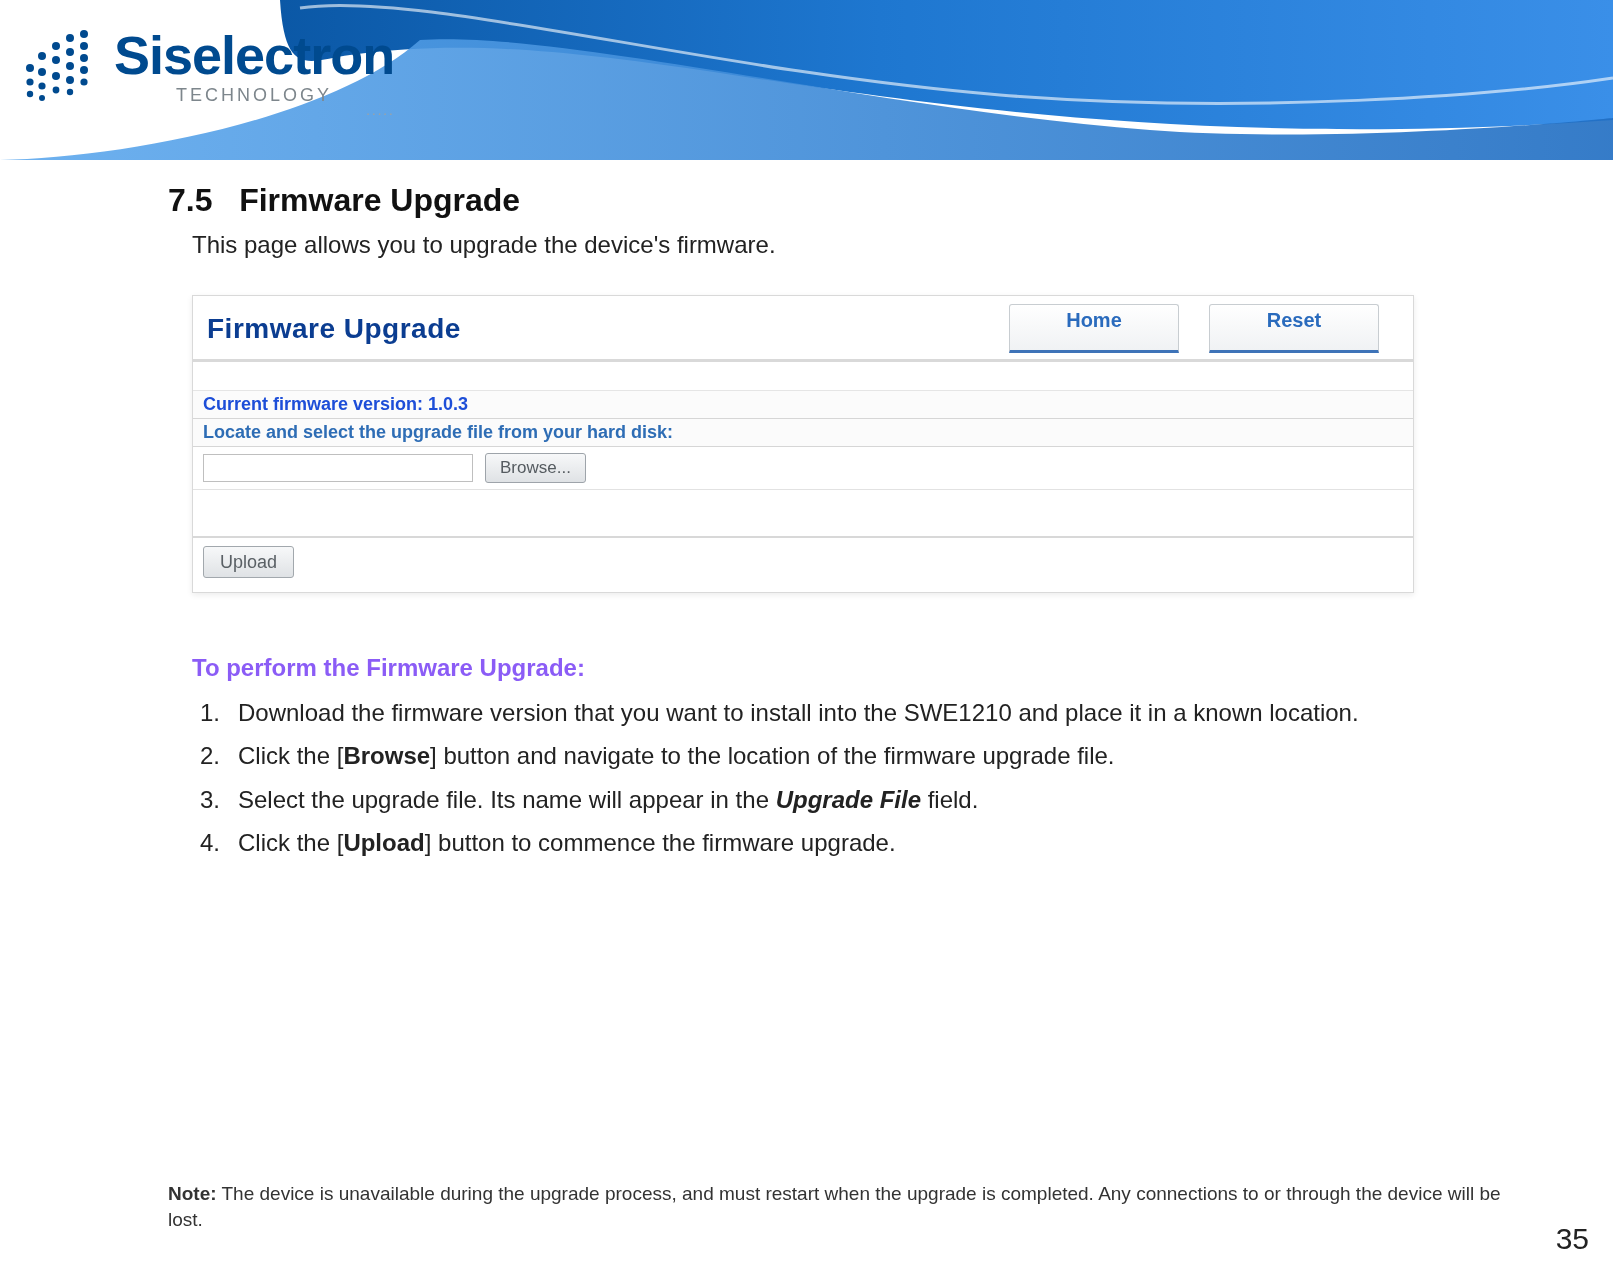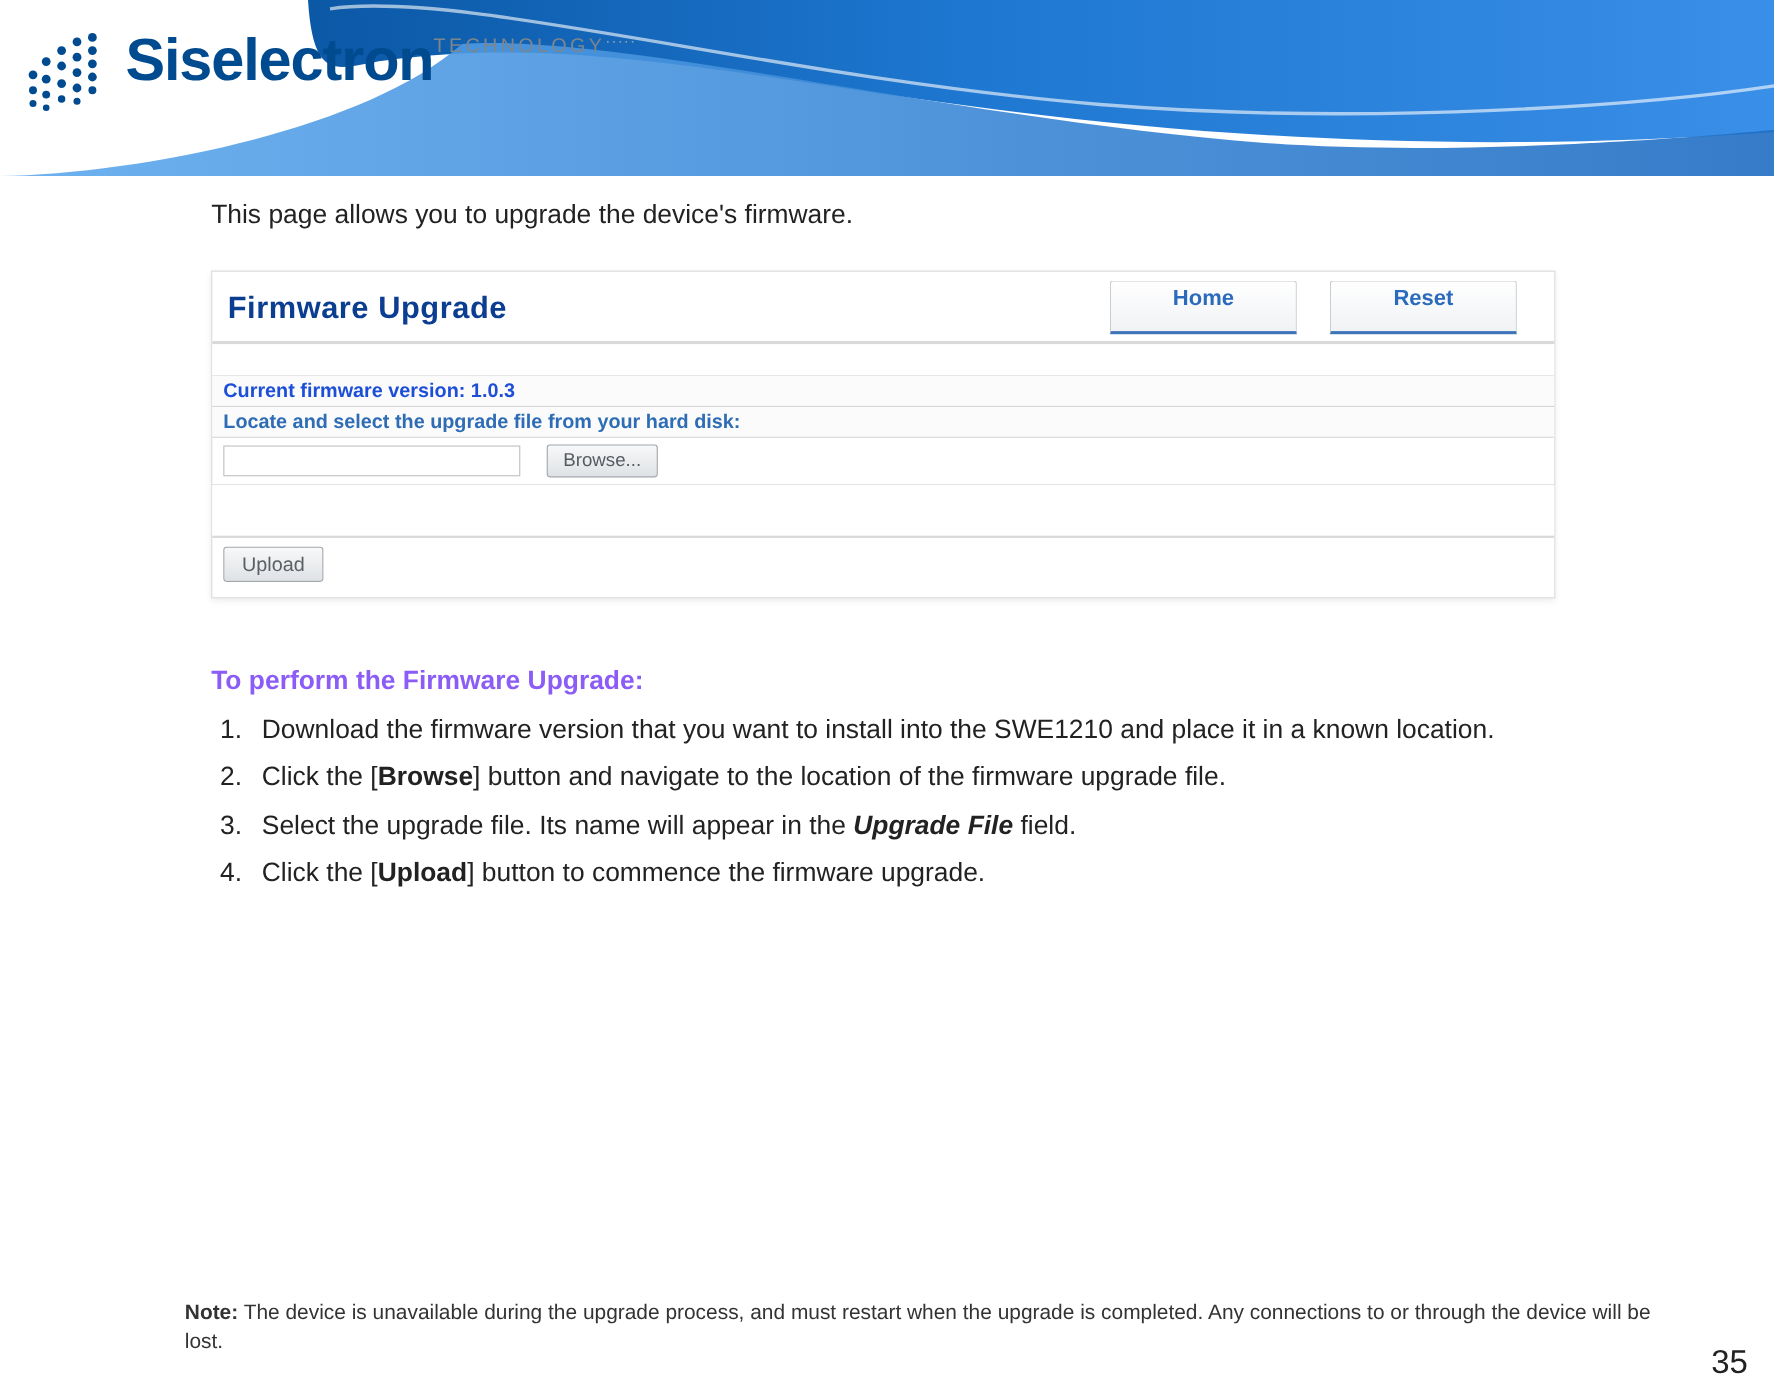--- a/index.html
+++ b/index.html
@@ -38,20 +38,21 @@
     gap: 14px;
     z-index: 5;
   }
   .banner .dotgrid {
     width: 78px;
     height: 78px;
     flex-shrink: 0;
   }
   .banner .wordmark {
     display: flex;
+    flex-direction: column;
     line-height: 1;
   }
   .banner .wordmark-main {
     font-size: 54px;
     font-weight: 700;
     color: #004a8f;
     font-family: "Segoe UI", Arial, sans-serif;
     letter-spacing: -1px;
   }
   .banner .wordmark-sub {
@@ -150,21 +151,21 @@
   }
   .ui-panel .info-row.label2 {
     color: #2e6db5;
   }
 
   .ui-panel .browse-row {
     padding: 6px 10px;
     border-bottom: 1px solid #e2e2e2;
     display: flex;
     align-items: center;
-    gap: 24px;
+    gap: 12px;
   }
   .ui-panel .file-input {
     width: 260px;
     height: 26px;
     border: 1px solid #bfbfbf;
     background: #fff;
     font-size: 16px;
     padding: 0 4px;
   }
   .ui-panel .browse-btn {
@@ -317,20 +318,24 @@
     <span class="wordmark">
       <span class="wordmark-main">Siselectron</span>
       <span class="wordmark-sub">TECHNOLOGY</span>
       <span class="wordmark-tag">·····</span>
     </span>
   </div>
 </div>
 
 <div class="content">
 
+  <h2 class="section-heading">
+    <span>7.5</span>&nbsp;&nbsp;
+    <span>Firmware Upgrade</span>
+  </h2>
   <p class="section-intro">This page allows you to upgrade the device's firmware.</p>
 
   <div class="ui-panel">
     <div class="titlebar">
       <h3>Firmware Upgrade</h3>
       <div class="tab-buttons">
         <div class="tab-btn">Home</div>
         <div class="tab-btn">Reset</div>
       </div>
     </div>

